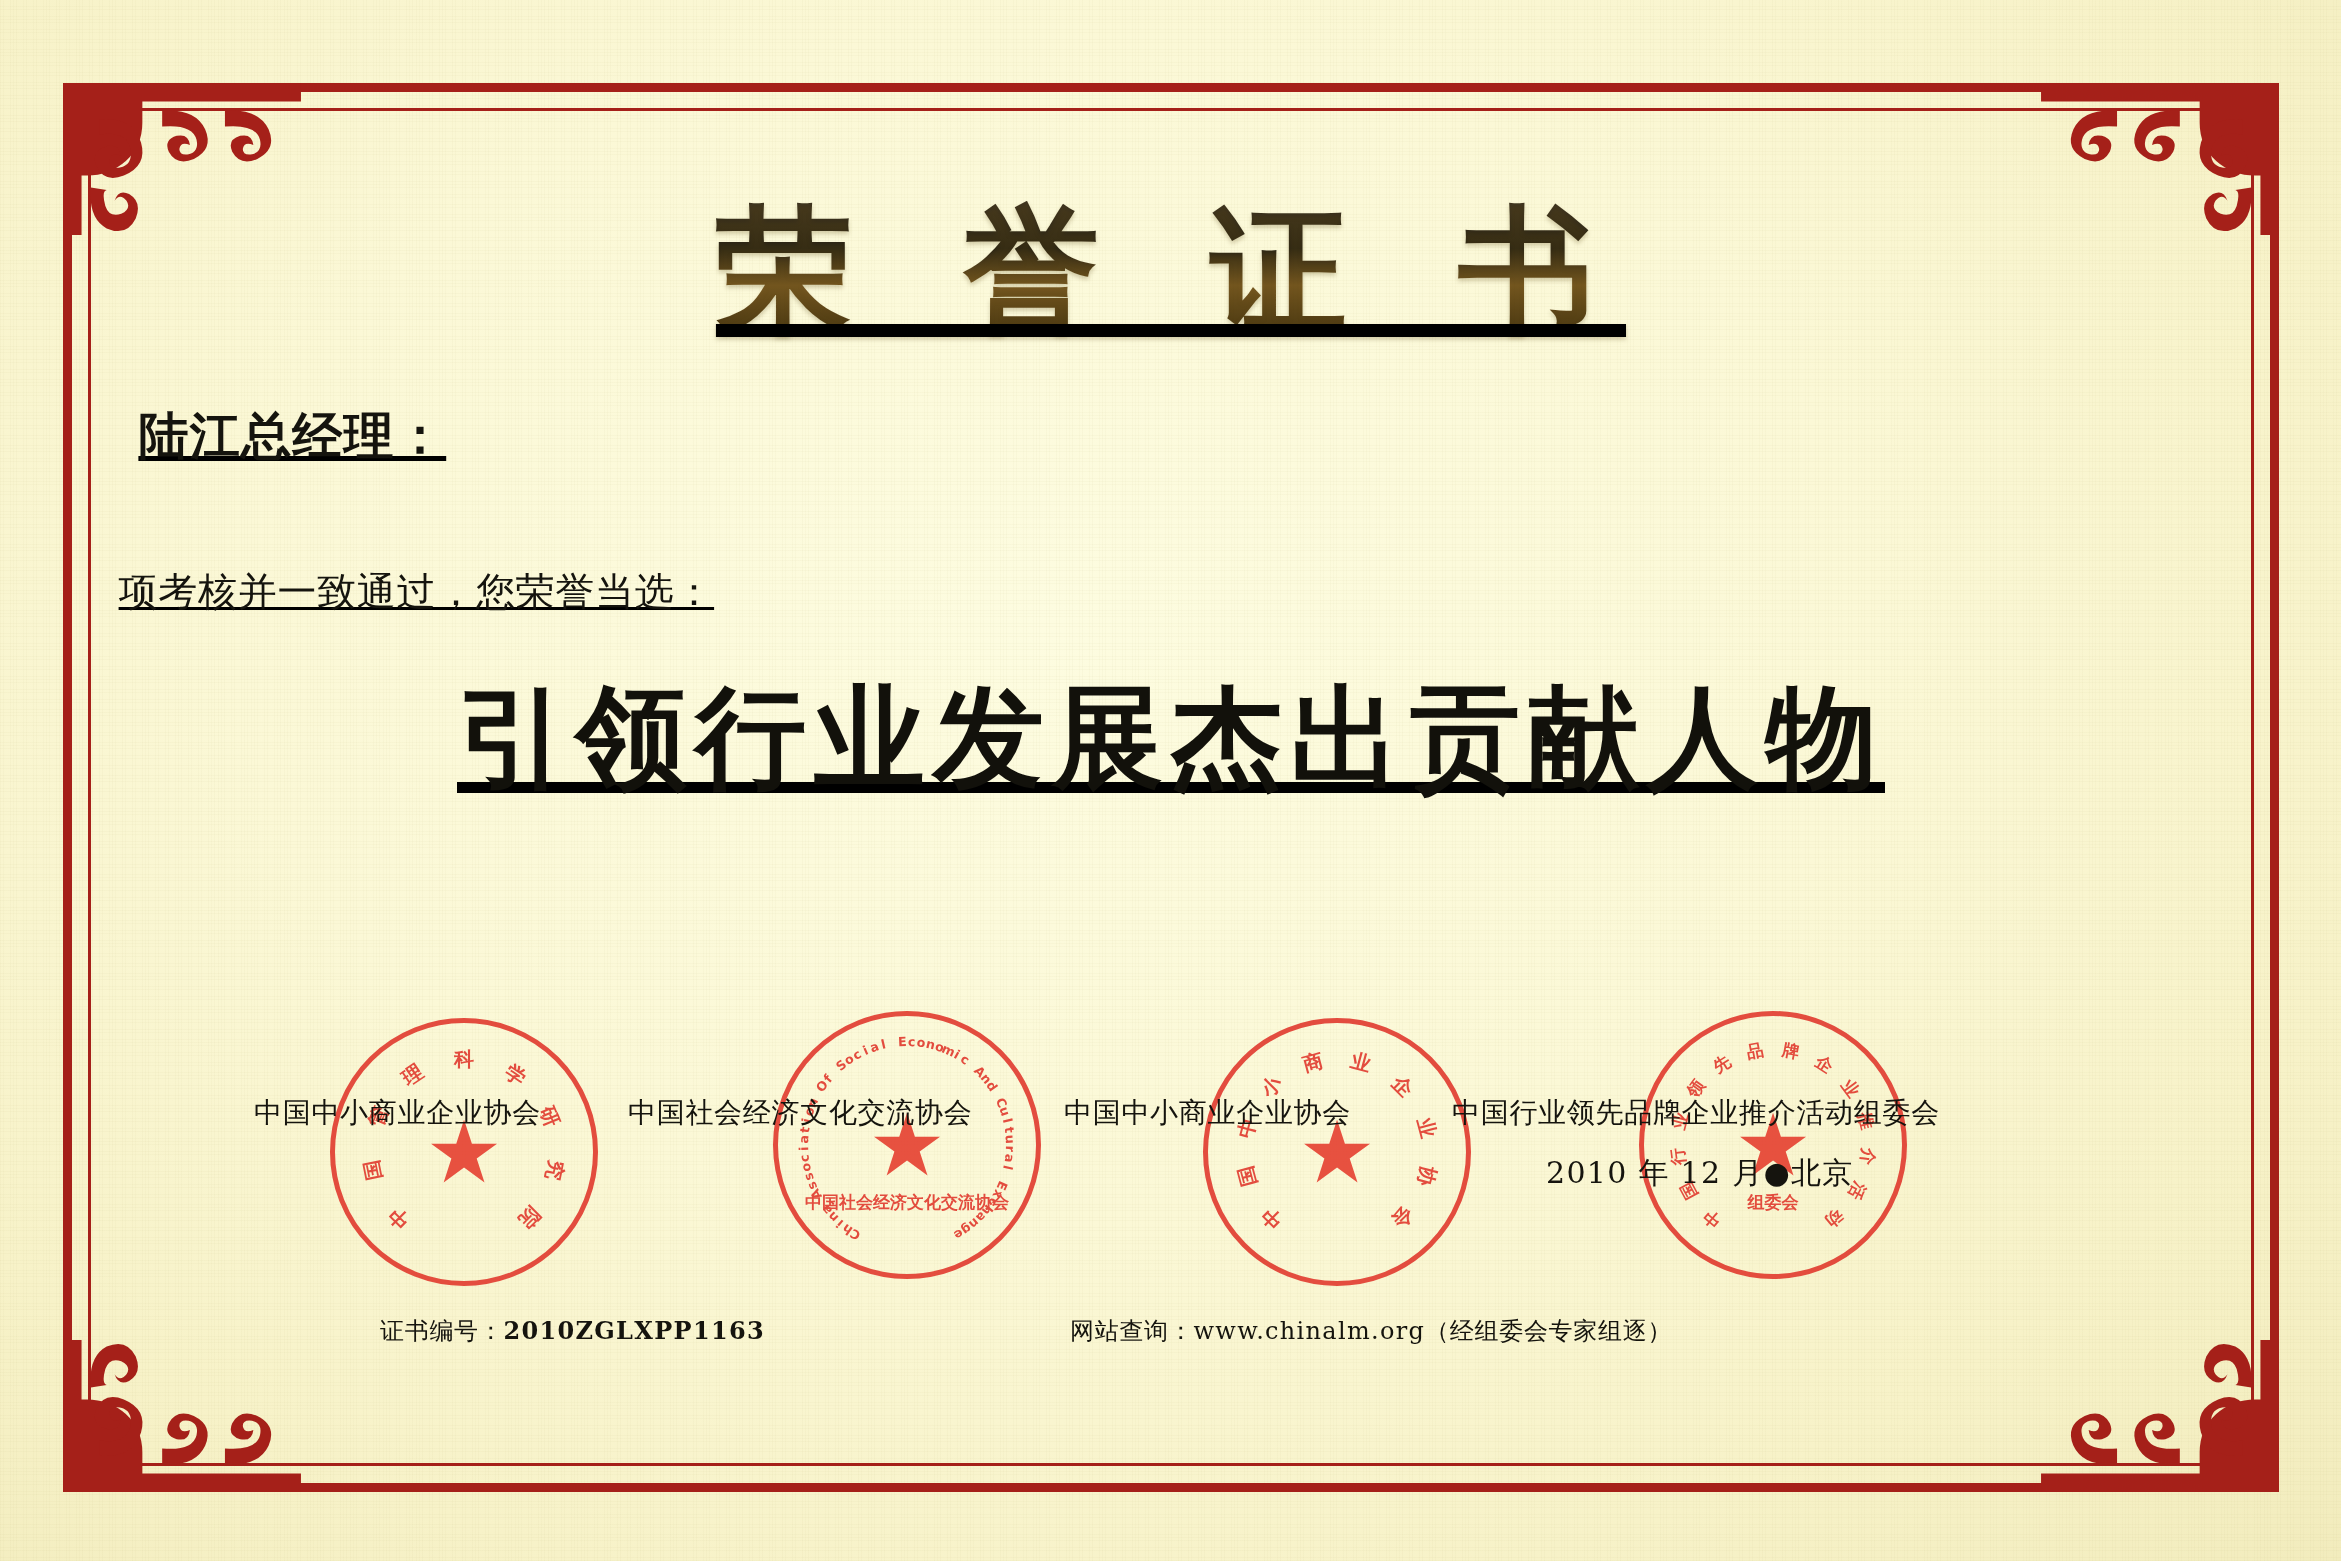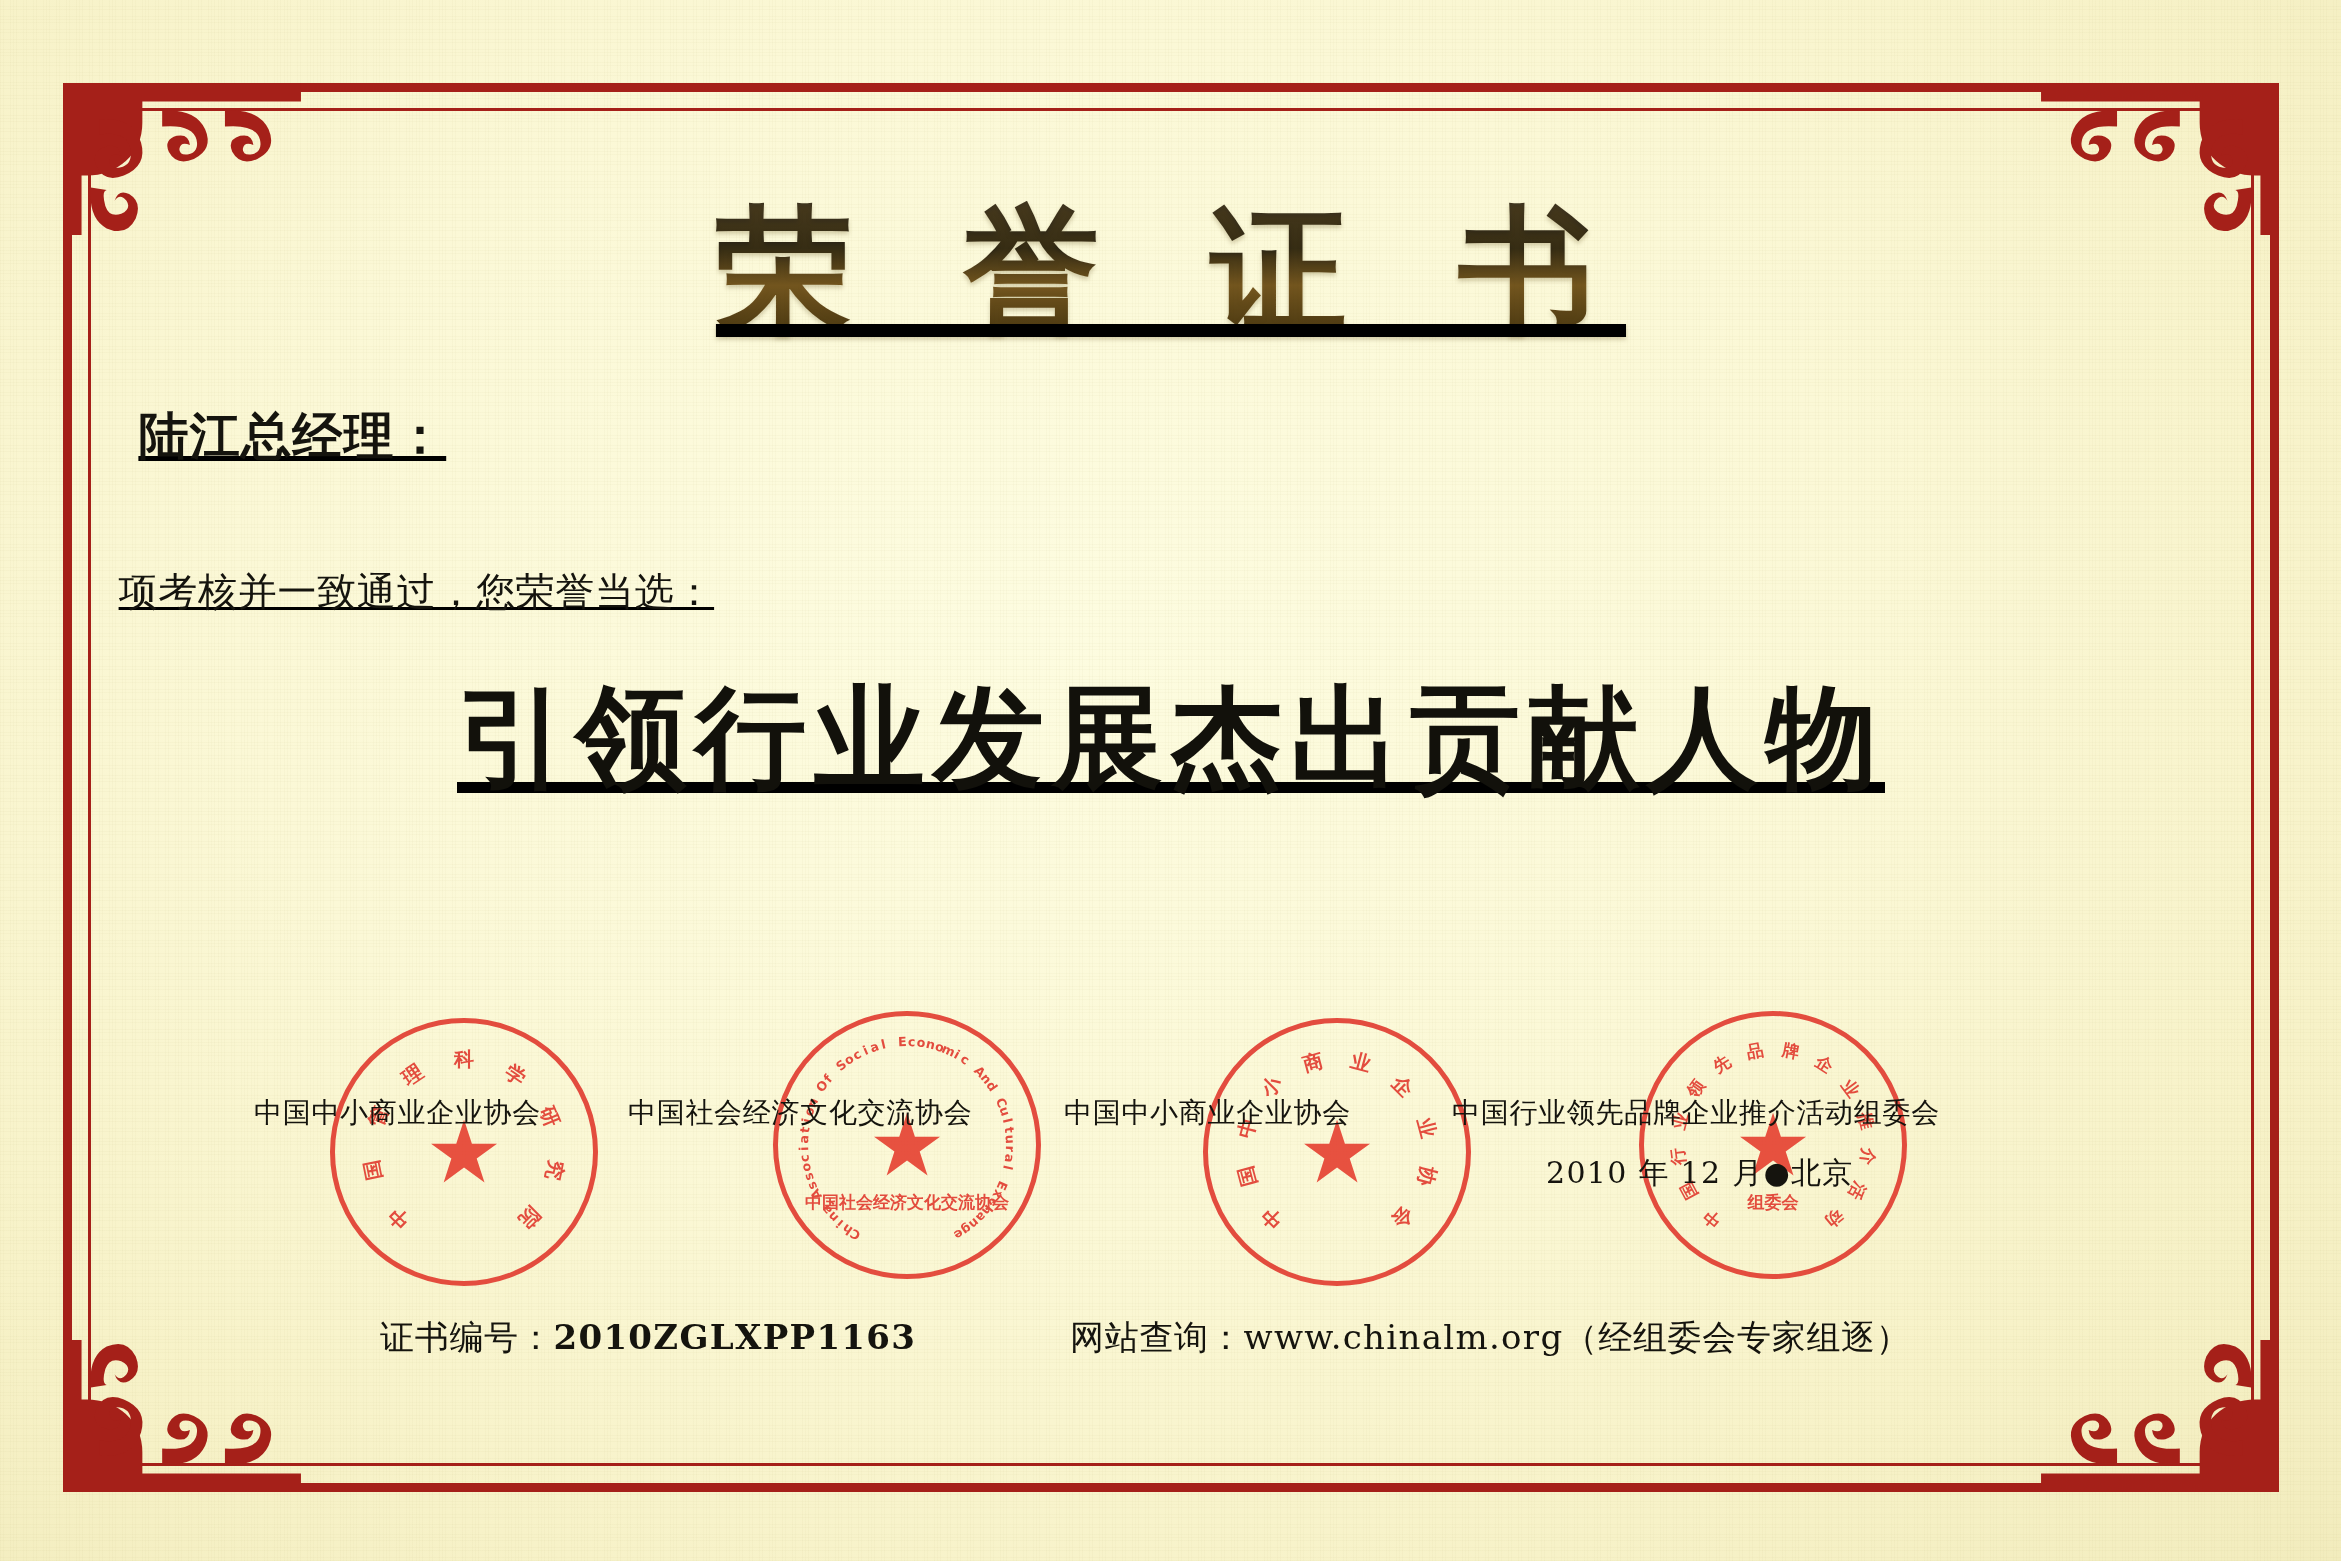--- a/index.html
+++ b/index.html
@@ -192,21 +192,21 @@
     white-space: nowrap;
   }
 
   .footer {
     position: absolute;
     left: 0;
     right: 0;
     top: 1183px;
     height: 59px;
     font-family: "DejaVu Serif", "Liberation Serif", serif;
-    font-size: 34px;
+    font-size: 24px;
     color: #15140e;
     white-space: nowrap;
   }
   .cert-no { position: absolute; left: 268px; top: 0; letter-spacing: 0.7px; }
   .cert-no .value { font-weight: bold; letter-spacing: 1.3px; }
   .website  { position: absolute; left: 958px; top: 0; letter-spacing: 0.7px; }
   .website .url { letter-spacing: 1.3px; }
 </style>
 </head>
 <body>

